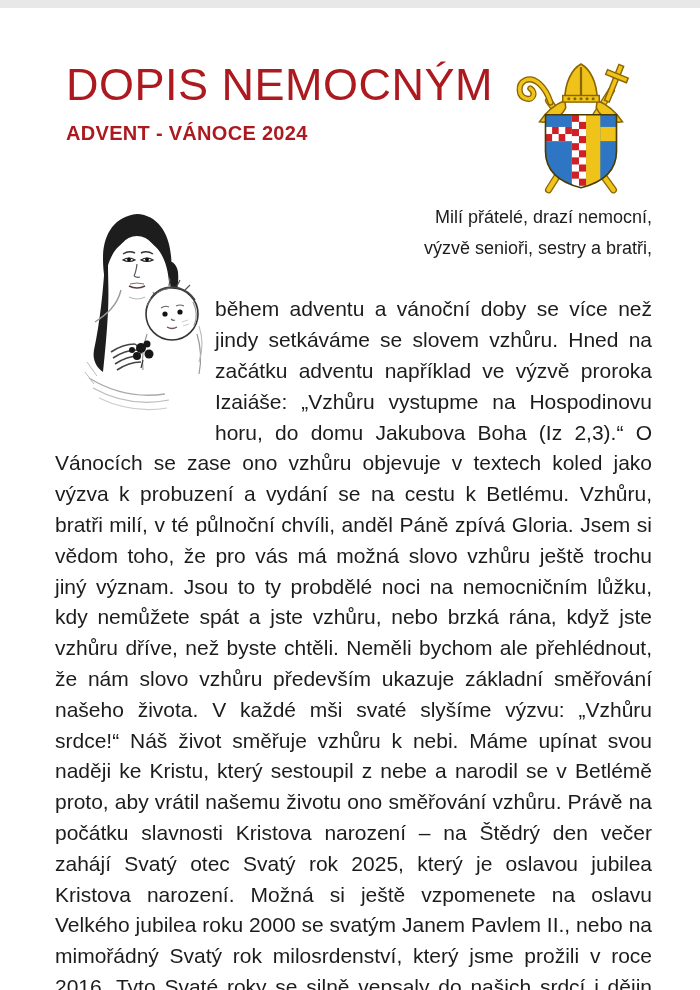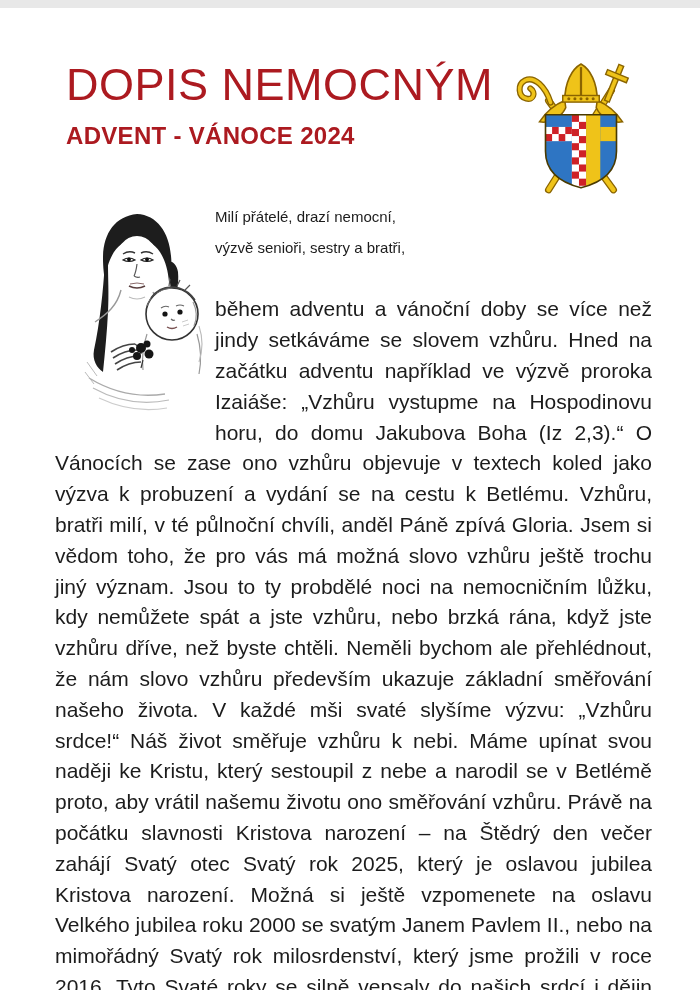--- a/index.html
+++ b/index.html
@@ -29,42 +29,43 @@
   .doc-title{
     margin:0;
     font-size:45px;
     line-height:1.0;
     font-weight:normal;
     letter-spacing:0.5px;
     color:var(--accent-red);
   }
   .doc-subtitle{
     margin:15px 0 0 0;
-    font-size:24px;
+    font-size:20px;
     font-weight:bold;
     letter-spacing:0.3px;
     color:var(--accent-red);
   }
   .emblem{
     position:absolute;
     top:52px;right:50px;
     width:138px;height:142px;
   }
   .content{
     margin:52px 48px 0 55px;
   }
   .sketch{
     float:left;
     width:134px;height:215px;
     margin:0 4px 10px 22px;
   }
   .salutation{
     margin:56px 0 0 0;
-    font-size:15px;
+    font-size:18px;
     line-height:30.8px;
+    text-align:right;
   }
   .body-text{
     margin:30.8px 0 0 0;
     font-size:21px;
     line-height:30.8px;
     text-align:justify;
     text-justify:inter-word;
   }
 </style>
 </head>

